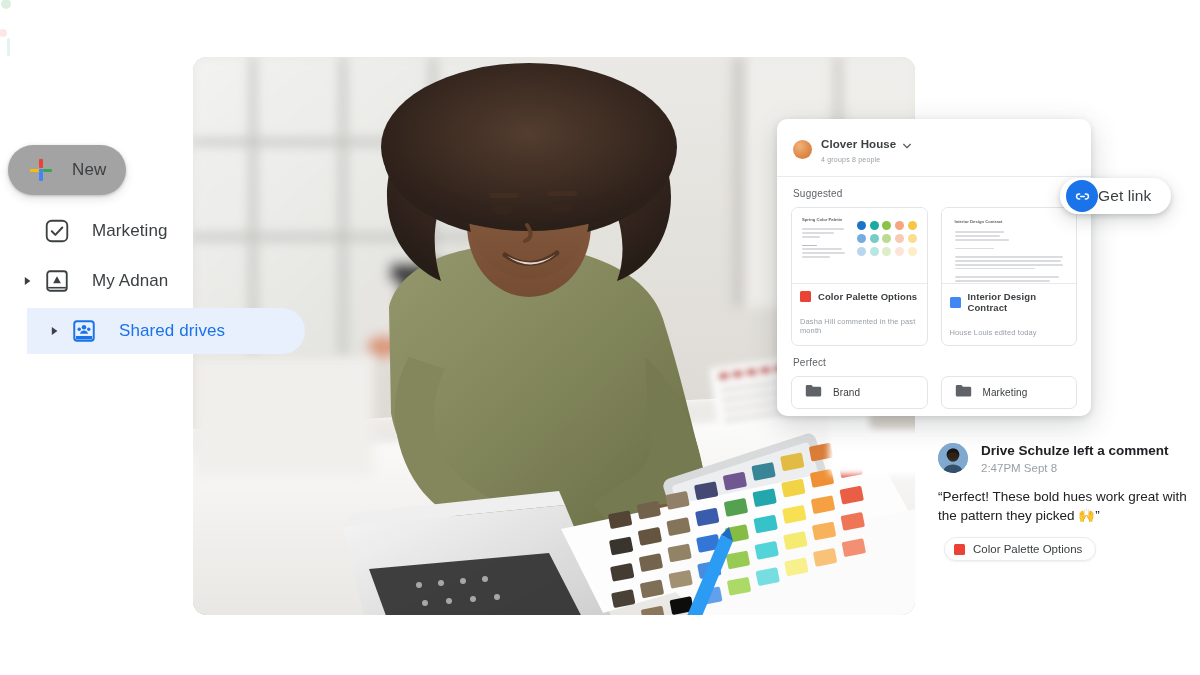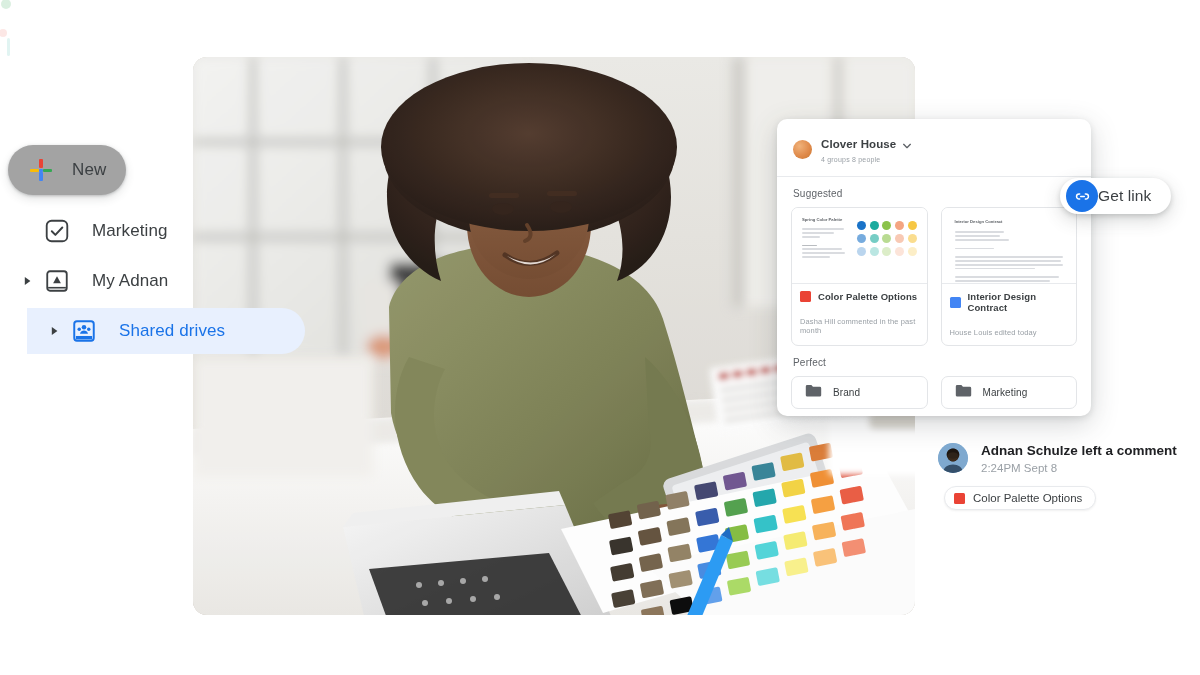--- a/index.html
+++ b/index.html
@@ -600,23 +600,24 @@
       <span class="cm-avatar">
         <svg viewBox="0 0 40 40">
           <circle cx="20" cy="20" r="20" fill="#7fa9cf"></circle>
           <circle cx="20" cy="16" r="8.4" fill="#2e2319"></circle>
           <path d="M11.8 15.5c0-5 3.6-8.2 8.2-8.2s8.2 3.2 8.2 8.2c0 1.2-.3 2-.3 2-.9-3.2-3.9-5.2-7.9-5.2s-7 2-7.9 5.2c0 0-.3-.8-.3-2z" fill="#1d1610"></path>
           <path d="M14.6 19.8c1.6 1.4 9.2 1.4 10.8 0 .6 2.6-1.9 5-5.4 5s-6-2.4-5.4-5z" fill="#3a2a1c"></path>
           <path d="M6 40c1.6-7.4 7-11.2 14-11.2S32.4 32.6 34 40z" fill="#35506b"></path>
         </svg>
       </span>
       <div>
-        <div class="cm-name">Adnan Schulze left a comment</div>
-        <div class="cm-time">2:24PM Sept 8</div>
+        <div class="cm-name">Drive Schulze left a comment</div>
+        <div class="cm-time">2:47PM Sept 8</div>
       </div>
     </div>
+    <div class="cm-body">“Perfect! These bold hues work great with the pattern they picked 🙌”</div>
     <div class="cm-chip">
       <span class="chip-ico"></span>
       <span class="chip-label">Color Palette Options</span>
     </div>
   </div>
 
 </div>
 
 </body></html>

